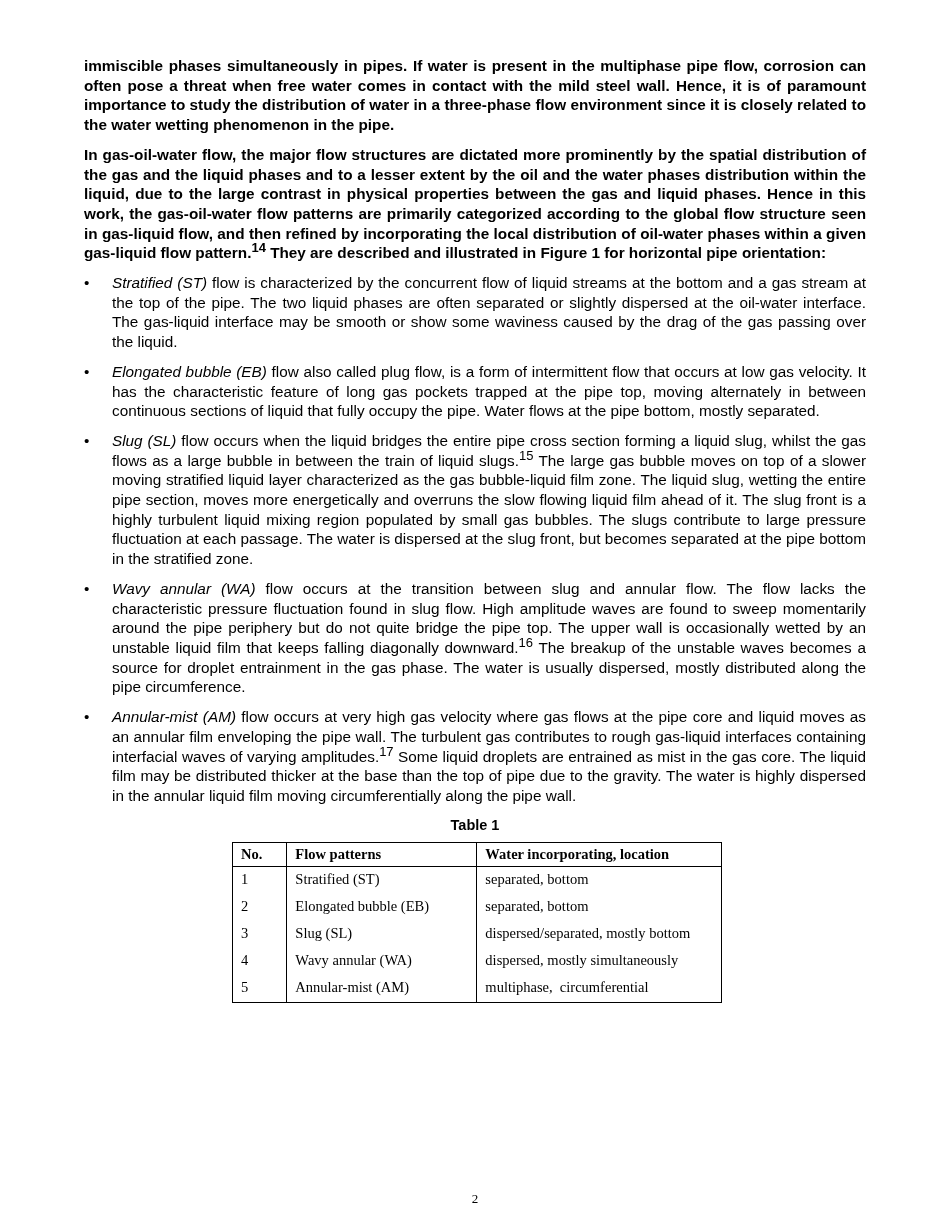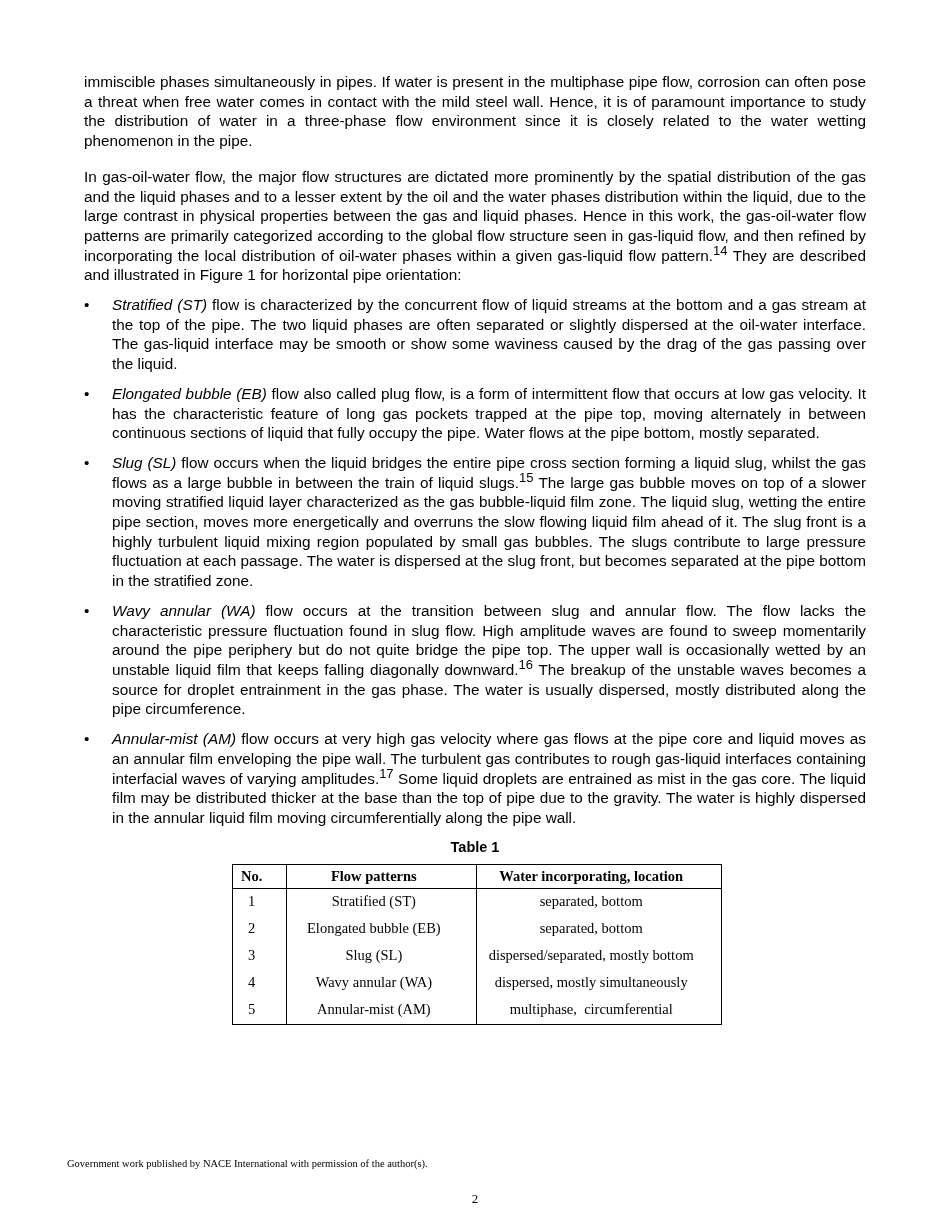--- a/index.html
+++ b/index.html
@@ -1,26 +1,26 @@
 <!DOCTYPE html>
 <html><head>
 <meta charset="utf-8">
 <style>
   html, body { margin: 0; padding: 0; background: #ffffff; }
   body { width: 950px; height: 1230px; position: relative; overflow: hidden; color: #000; }
   .page { position: absolute; left: 84px; top: 56px; width: 782px; font-family: "Liberation Sans", sans-serif; font-size: 15.3px; line-height: 19.7px; }
-  p { margin: 16px 0 10px 0; text-align: justify; }
+  p { margin: 0 0 10px 0; text-align: justify; font-weight: bold; }
   sup { font-size: 13px; line-height: 0; vertical-align: 6px; }
   ul.bullets { list-style: none; margin: 0; padding: 0; }
   ul.bullets li { position: relative; padding-left: 28px; margin-bottom: 10px; text-align: justify; }
   ul.bullets li .bullet { position: absolute; left: 0; top: 0; }
   .term { font-style: italic; }
   .caption { text-align: center; font-weight: bold; font-size: 14.5px; line-height: 18px; margin-top: 6px; }
   table.data { margin: 8px auto 0 auto; border-collapse: collapse; font-family: "Liberation Serif", serif; font-size: 14.5px; width: 490px; margin-left: 148px; }
-  table.data th, table.data td { border-left: 1px solid #000; border-right: 1px solid #000; padding: 3px 24px 5px 8px; text-align: center; line-height: 19px; }
+  table.data th, table.data td { border-left: 1px solid #000; border-right: 1px solid #000; padding: 3px 24px 5px 8px; text-align: left; line-height: 19px; }
   table.data th { border-top: 1px solid #000; border-bottom: 1px solid #000; font-weight: bold; padding-top: 2px; padding-bottom: 2px; }
   table.data tr:last-child td { border-bottom: 1px solid #000; }
   table.data col.c1 { width: 41px; }
   table.data col.c2 { width: 190px; }
   .footer { position: absolute; left: 67px; top: 1155px; width: 820px; font-family: "Liberation Serif", serif; font-size: 10.5px; line-height: 17px; }
   .pagenum { position: absolute; left: 0; width: 950px; top: 1191px; text-align: center; font-family: "Liberation Serif", serif; font-size: 13px; }
 </style>
 </head>
 <body>
 
@@ -79,15 +79,14 @@
       <tr>
         <td>5</td>
         <td>Annular-mist (AM)</td>
         <td style="white-space:pre;">multiphase,  circumferential</td>
       </tr>
     </tbody>
   </table>
 </div>
 
 <div class="footer">
-  <div>Government work published by NACE International with permission of the author(s).</div>
 </div>
 <div class="pagenum">2</div>
 
 </body></html>

